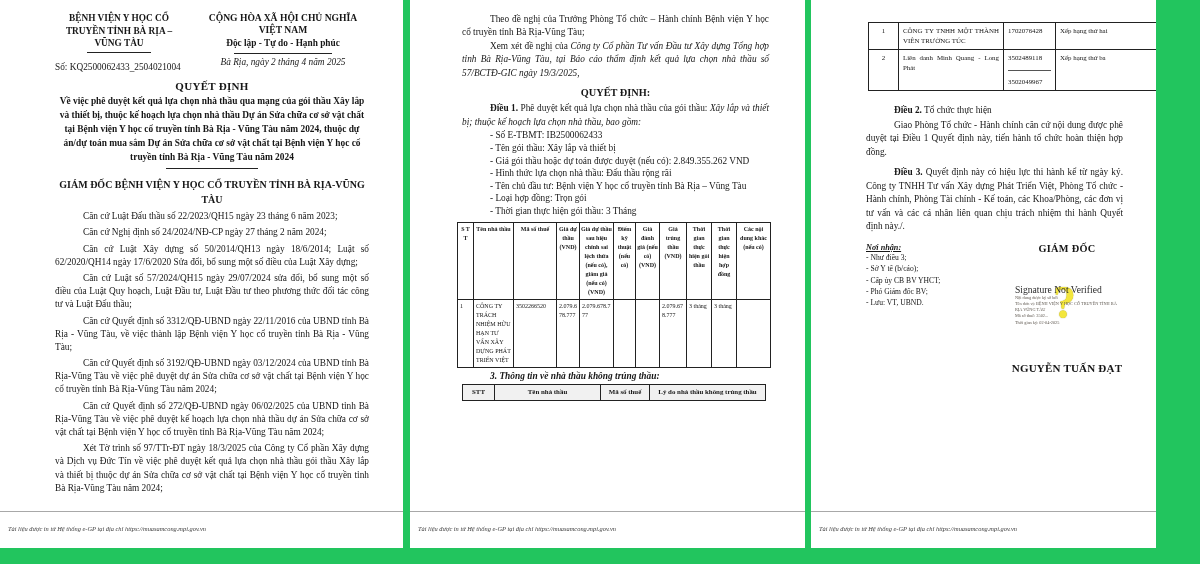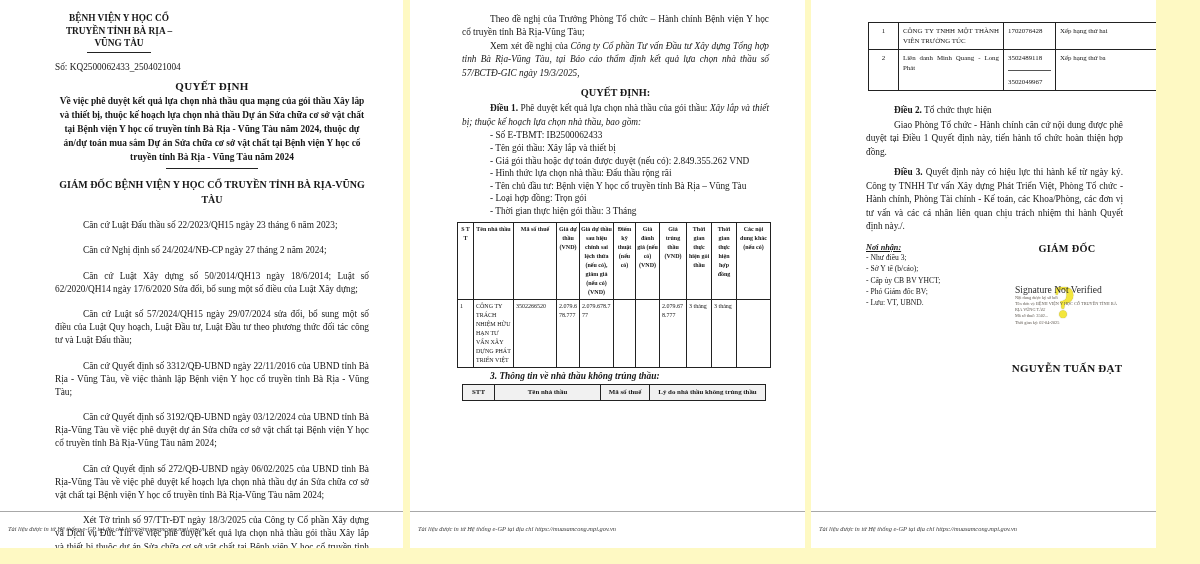--- a/index.html
+++ b/index.html
@@ -1,16 +1,16 @@
 <!DOCTYPE html>
 <html lang="vi"><head>
 <meta charset="utf-8">
 <style>
   html,body{margin:0;padding:0;}
-  .canvas{position:relative;width:1200px;height:564px;background:#fef9c3;overflow:hidden;
+  .canvas{position:relative;width:1200px;height:564px;background:#22c55e;overflow:hidden;
     font-family:"Liberation Serif","DejaVu Serif",serif;color:#161616;}
   .page{position:absolute;top:0;height:548px;background:#ffffff;overflow:hidden;box-sizing:border-box;}
   #page1{left:0;width:403px;padding:12px 34px 0 55px;}
   #page2{left:410px;width:395px;padding:13px 36px 0 52px;}
   #page3{left:811px;width:345px;padding:8px 33px 0 55px;}
   .bold{font-weight:bold;}
   .italic{font-style:italic;}
   .center{text-align:center;}
   p{margin:0;}
   .body-text{font-size:9.3px;line-height:1.45;text-align:justify;}
@@ -25,21 +25,21 @@
   .motto2{font-size:9.3px;line-height:1.5;}
   .rule{border-top:1px solid #222;height:0;margin:2px auto 3px;}
   .rule-org{width:64px;}
   .rule-motto{width:98px;}
   .rule-title{width:92px;margin:4px auto 6px;}
   .dateline{font-size:9.3px;margin-top:3px;}
   .doc-number{font-size:9.3px;margin-top:9px;text-align:left;}
   .decision-title{font-size:11px;margin-top:8px;letter-spacing:.3px;}
   .decision-subtitle{font-size:9.4px;line-height:1.5;margin-top:2px;}
   .authority{font-size:10px;line-height:1.45;margin-top:9px;}
-  .recital{font-size:9.3px;line-height:1.42;text-align:justify;text-indent:28px;margin-top:12px;}
+  .recital{font-size:9.3px;line-height:1.42;text-align:justify;text-indent:28px;margin-top:3px;}
 
   
   .decides{font-size:10.3px;margin:7px 0 4px;}
   .sec-head{font-size:9.4px;font-weight:bold;font-style:italic;margin:3px 0 1px;text-indent:28px;}
   .pkg-line{font-size:9.3px;line-height:1.36;padding-left:28px;}
   table{border-collapse:collapse;table-layout:fixed;}
   .winner-table{width:313px;margin:4px 0 2px -5px;}
   .winner-table th,.winner-table td{border:1px solid #222;vertical-align:top;
     font-size:6px;line-height:1.5;padding:2px 1px;overflow:hidden;word-wrap:break-word;}
   .winner-table th{font-weight:bold;text-align:center;}
@@ -80,20 +80,26 @@
 
 <div class="canvas">
 
   <div class="page" id="page1">
     <div class="hdr">
       <div class="org-col">
         <div class="org-name bold center">BỆNH VIỆN Y HỌC CỔ TRUYỀN TỈNH BÀ RỊA – VŨNG TÀU</div>
         <div class="rule rule-org"></div>
         <div class="doc-number">Số: KQ2500062433_2504021004</div>
       </div>
+      <div class="motto-col center">
+        <div class="motto1 bold">CỘNG HÒA XÃ HỘI CHỦ NGHĨA VIỆT NAM</div>
+        <div class="motto2 bold">Độc lập - Tự do - Hạnh phúc</div>
+        <div class="rule rule-motto"></div>
+        <div class="dateline italic">Bà Rịa, ngày 2 tháng 4 năm 2025</div>
+      </div>
     </div>
 
     <div class="decision-title bold center">QUYẾT ĐỊNH</div>
     <div class="decision-subtitle bold center">Về việc phê duyệt kết quả lựa chọn nhà thầu qua mạng của gói thầu Xây lắp và thiết bị, thuộc kế hoạch lựa chọn nhà thầu Dự án Sửa chữa cơ sở vật chất tại Bệnh viện Y học cổ truyền tỉnh Bà Rịa - Vũng Tàu năm 2024, thuộc dự án/dự toán mua sắm Dự án Sửa chữa cơ sở vật chất tại Bệnh viện Y học cổ truyền tỉnh Bà Rịa - Vũng Tàu năm 2024</div>
     <div class="rule rule-title"></div>
 
     <div class="authority bold center">GIÁM ĐỐC BỆNH VIỆN Y HỌC CỔ TRUYỀN TỈNH BÀ RỊA-VŨNG TÀU</div>
 
     <p class="recital">Căn cứ Luật Đấu thầu số 22/2023/QH15 ngày 23 tháng 6 năm 2023;</p>
     <p class="recital">Căn cứ Nghị định số 24/2024/NĐ-CP ngày 27 tháng 2 năm 2024;</p>

